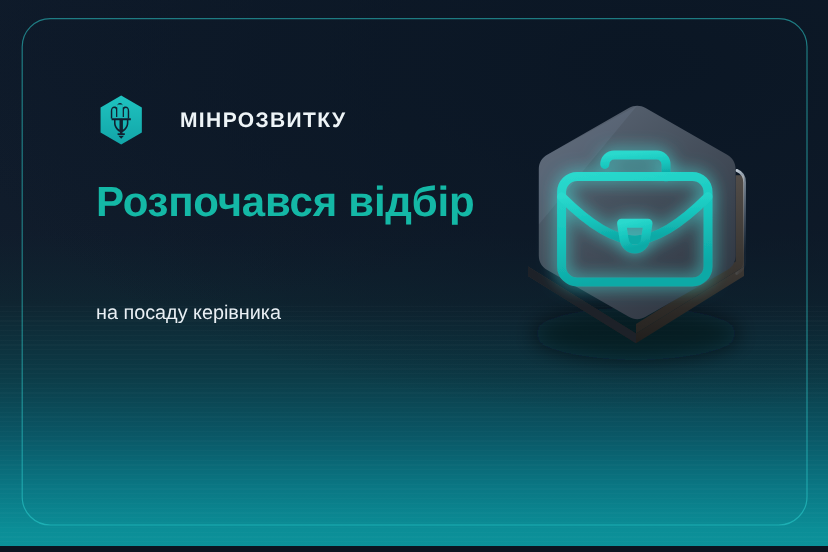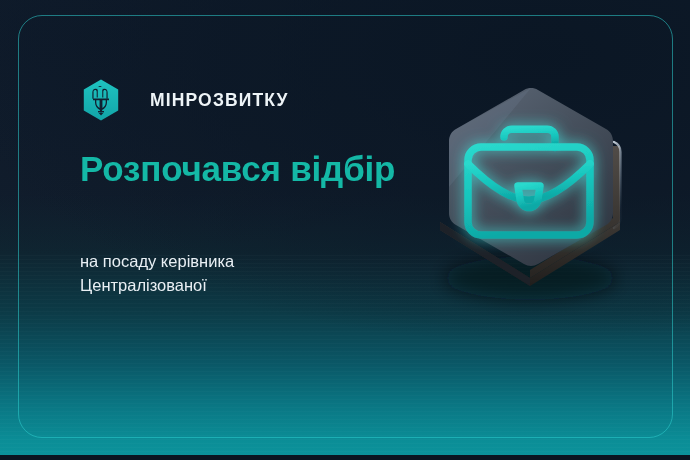--- a/index.html
+++ b/index.html
@@ -145,21 +145,20 @@
         </g>
       </svg>
     </span>
     <span class="brand-name">МІНРОЗВИТКУ</span>
   </div>
 
   <div class="headline">Розпочався відбір</div>
 
   <div class="subhead">
     <div>на посаду керівника</div>
-    <div>Централізованої</div>
   </div>
 
   <div class="badge">
     <svg viewBox="0 0 232 215" aria-hidden="true">
       <defs>
         <linearGradient id="faceGrad" x1="0.18" y1="0" x2="0.85" y2="1">
           <stop offset="0%" stop-color="#5b6personally"></stop>
         </linearGradient>
         <linearGradient id="hexFace" x1="0.15" y1="0.02" x2="0.82" y2="0.98">
           <stop offset="0%" stop-color="#5a6574"></stop>

